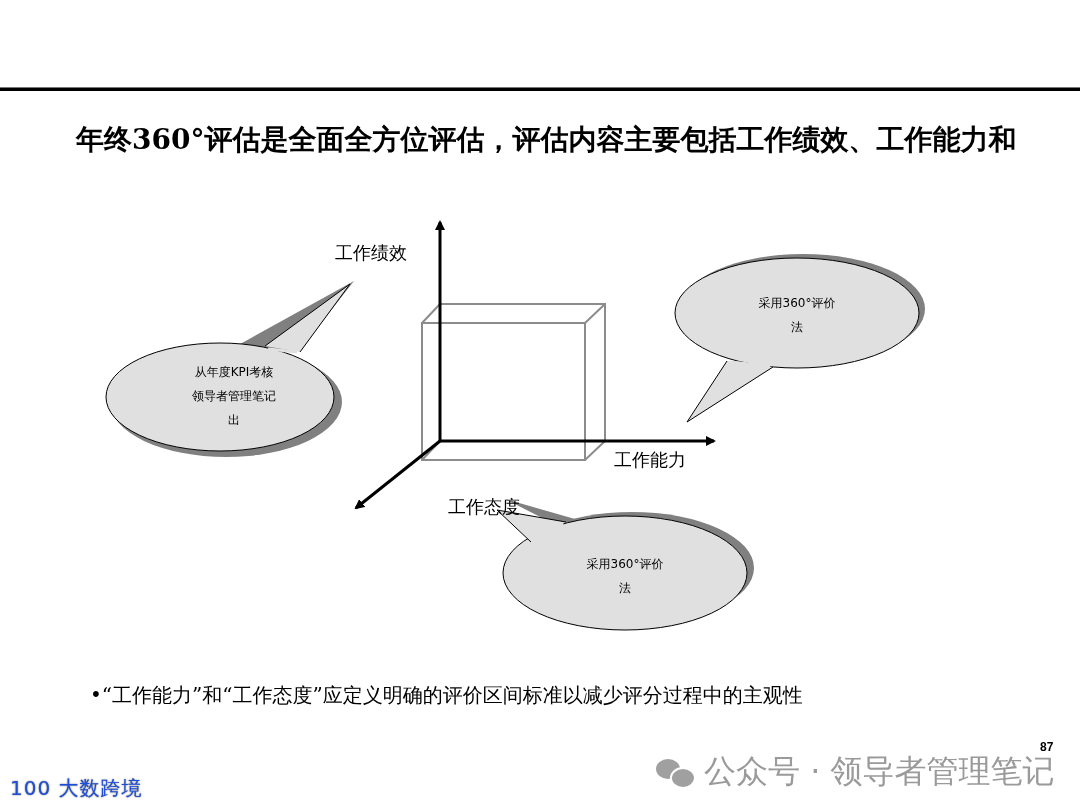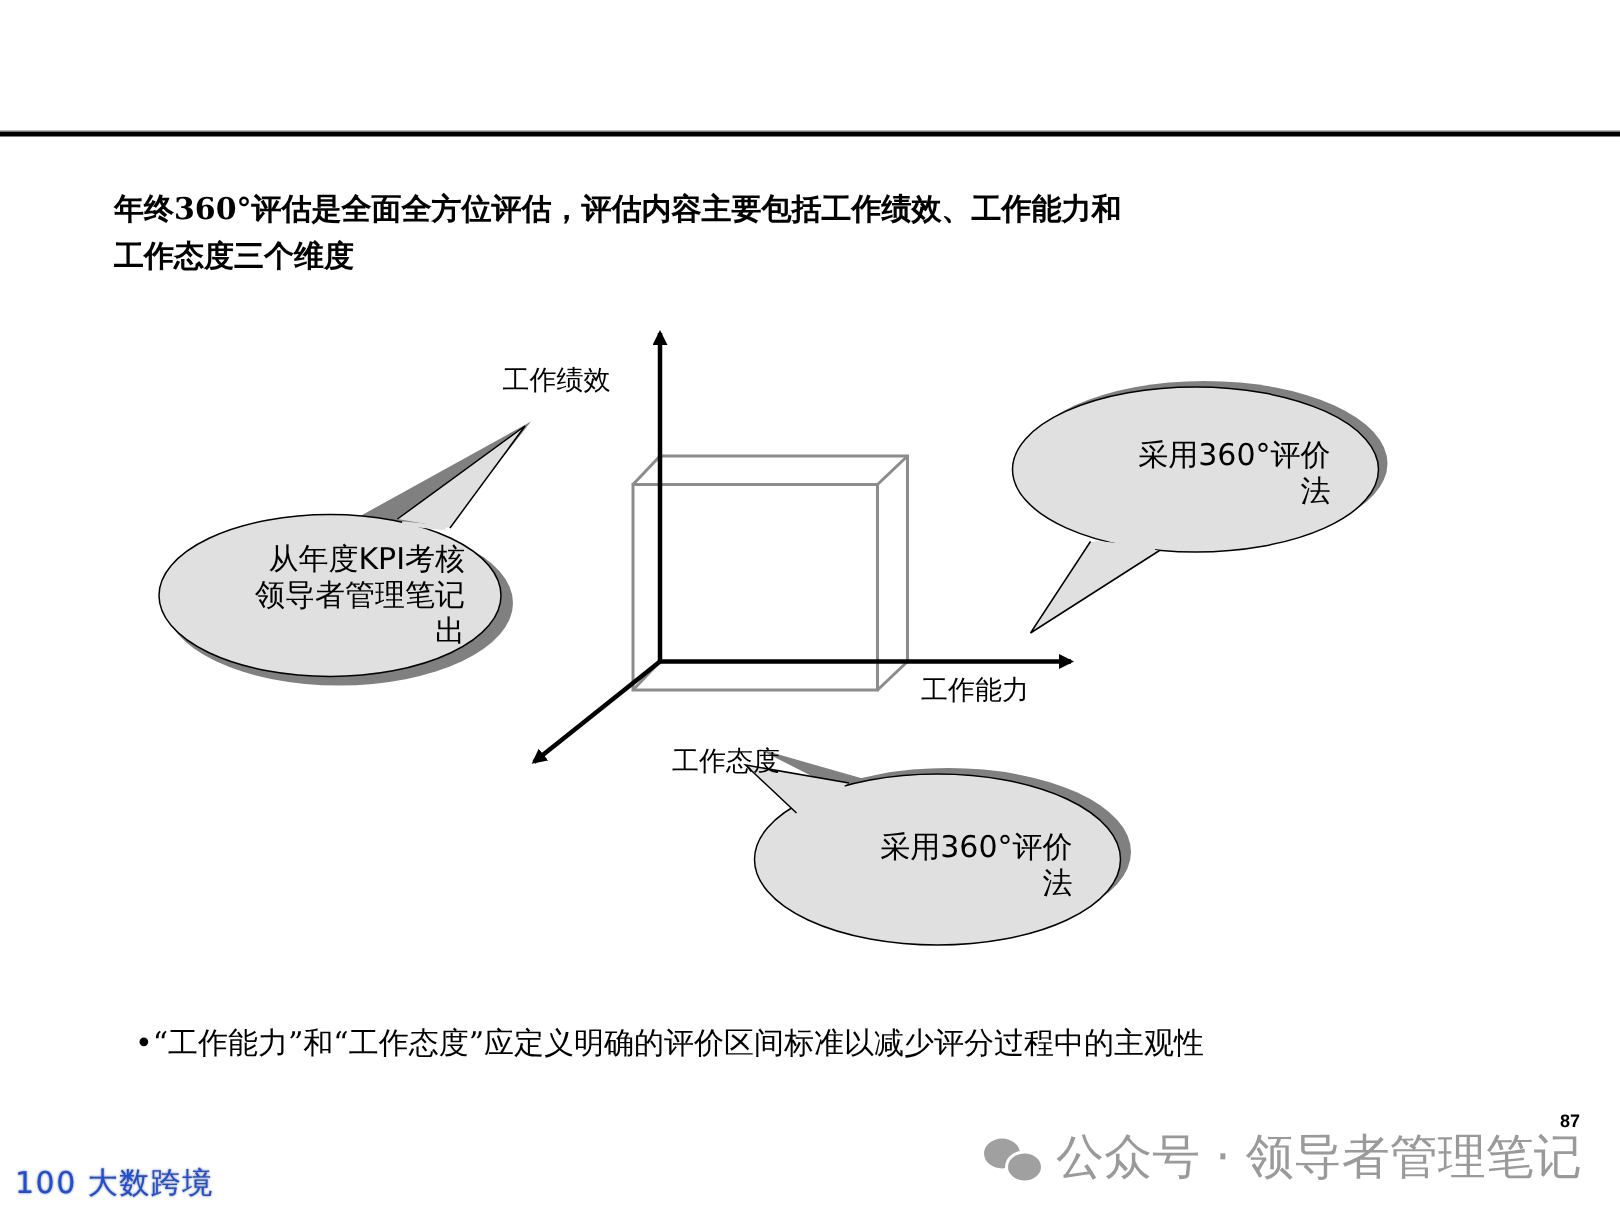--- a/index.html
+++ b/index.html
@@ -2,46 +2,45 @@
 <html><head>
 <meta charset="utf-8">
 <style>
   html, body { margin: 0; padding: 0; background: #ffffff; }
   body { width: 1080px; height: 810px; position: relative; overflow: hidden;
          font-family: "DejaVu Sans", "Liberation Sans", sans-serif; color: #000; }
   .top-rule { position: absolute; left: 0; top: 88px; width: 1080px; height: 3px; background: #000; }
   .top-rule-shade { position: absolute; left: 0; top: 87px; width: 1080px; height: 1px; background: #777; }
   .headline { position: absolute; left: 76px; top: 124px; width: 960px;
               font-family: "DejaVu Serif", "Liberation Serif", serif; font-weight: bold;
-              font-size: 20px; line-height: 31px; letter-spacing: 0px; }
+              font-size: 28px; line-height: 31px; letter-spacing: 0px; }
   .headline span { display: block; white-space: nowrap; }
   svg.diagram { position: absolute; left: 0; top: 0; }
   .axis-label { position: absolute; font-size: 18px; white-space: nowrap; }
-  .bubble-text { position: absolute; font-size: 20px; line-height: 24px; text-align: right; }
+  .bubble-text { position: absolute; font-size: 12px; line-height: 24px; text-align: center; }
   .bullet-note { position: absolute; left: 90px; top: 682px; font-size: 20px;
                  font-family: "DejaVu Serif", "Liberation Serif", serif; white-space: nowrap; }
   .watermark { position: absolute; left: 656px; top: 750px; font-size: 32px; color: #9a9a9a;
                display: flex; align-items: center; gap: 8px; white-space: nowrap; }
   .wm-icon { width: 40px; height: 30px; position: relative; }
   .wm-icon .b1 { position: absolute; left: 0; top: 2px; width: 24px; height: 20px; border-radius: 50%; background: #a0a0a0; }
   .wm-icon .b2 { position: absolute; left: 14px; top: 10px; width: 22px; height: 18px; border-radius: 50%; background: #a0a0a0; border: 2px solid #fff; }
   .page-number { position: absolute; left: 1040px; top: 740px; font-size: 12px;
                  font-family: "Liberation Sans", sans-serif; font-weight: bold; }
   .logo { position: absolute; left: 10px; top: 775px; font-size: 20px; color: #1d4ed8;
           text-shadow: 0 0 2px #9a9a9a, 0 0 1px #888; white-space: nowrap; letter-spacing: 1px; }
 </style>
 </head>
 <body>
 
 <div class="top-rule-shade"></div>
 <div class="top-rule"></div>
 
 <div class="headline">
   <span>年终360°评估是全面全方位评估，评估内容主要包括工作绩效、工作能力和</span>
-  <span>工作态度三个维度</span>
 </div>
 
 <svg class="diagram" width="1080" height="810" viewBox="0 0 1080 810">
   <defs>
     <marker id="arrow" markerWidth="10" markerHeight="10" refX="8" refY="5" orient="auto" markerUnits="userSpaceOnUse">
       <path d="M0,0 L10,5 L0,10 z" fill="#000"></path>
     </marker>
   </defs>
 
   <g>
@@ -80,21 +79,21 @@
     <line x1="440" y1="441" x2="440" y2="222" marker-end="url(#arrow)"></line>
     <line x1="440" y1="441" x2="714" y2="441" marker-end="url(#arrow)"></line>
     <line x1="440" y1="441" x2="356" y2="508" marker-end="url(#arrow)"></line>
   </g>
 </svg>
 
 <div class="axis-label" style="left:335px; top:241px;">工作绩效</div>
 <div class="axis-label" style="left:614px; top:448px;text-align:right;">工作能力</div>
 <div class="axis-label" style="left:408px; top:495px;margin-left:40px;">工作态度</div>
 
-<div class="bubble-text" style="left:130px; top:360px; width:180px;">
+<div class="bubble-text" style="left:144px; top:360px; width:180px;">
   <div>从年度KPI考核</div>
   <div>领导者管理笔记</div>
   <div>出</div>
 </div>
 
 <div class="bubble-text" style="left:707px; top:291px; width:180px;">
   <div>采用360°评价</div>
   <div>法</div>
 </div>
 

